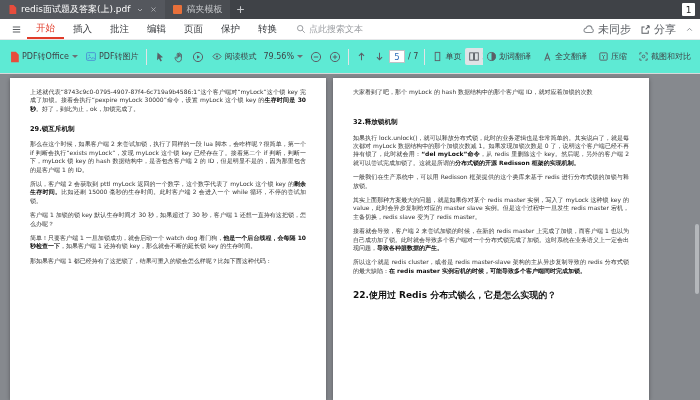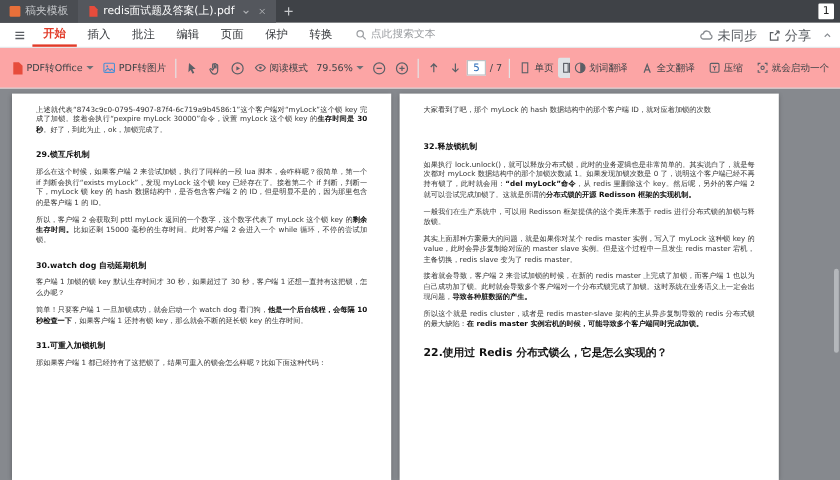--- a/index.html
+++ b/index.html
@@ -17,30 +17,30 @@
   .newtab { width:20px; display:flex; align-items:center; justify-content:center; color:#c6c8cb; }
   .tabbar-spacer { flex:1; }
   .badge { align-self:center; margin-right:5px; width:13px; height:13px; background:#fff; color:#222;
            font-size:9px; display:flex; align-items:center; justify-content:center; border-radius:1px; }
 
   
   .menubar { height:21px; background:#fff; border-bottom:1px solid #e6e7e9; display:flex; align-items:center;
              font-size:9.5px; color:#35383c; padding:0 6px; }
   .mb-btn { display:flex; align-items:center; padding:0 5px; height:100%; }
   .menu-item { padding:0 9px; height:100%; display:flex; align-items:center; cursor:default; }
-  .menu-item.active { color:#e13b29; border-bottom:2px solid #e13b29; font-weight:bold; }
+  .menu-item.active { color:#e13b29; border-bottom:2px solid #e13b29; font-weight:normal; }
   .search-box { display:flex; align-items:flex-start; gap:3px; margin-left:10px; }
   .search-box input { border:none; outline:none; font-size:9px; color:#666; width:86px;
                       font-family:"DejaVu Sans","Liberation Sans",sans-serif; }
   .search-box input::placeholder { color:#9a9da1; }
   .mb-right { margin-left:auto; display:flex; align-items:center; gap:9px; color:#5a5e63; font-size:11px; }
   .mb-right .item { display:flex; align-items:center; gap:3px; }
 
   
-  .toolbar { height:34px; background:#fca5a5; border-bottom:1px solid #d8d9db; display:flex; align-items:center;
+  .toolbar { height:34px; background:#5eead4; border-bottom:1px solid #d8d9db; display:flex; align-items:center;
              padding:0 6px; font-size:8px; color:#3f4347; white-space:nowrap; }
   .tg-left { display:flex; align-items:center; gap:1px; flex:1; min-width:0; overflow:hidden; }
   .tg-right { display:flex; align-items:flex-start; gap:5px; }
   .tbtn { display:flex; align-items:center; gap:2px; padding:3px 3px; border-radius:2px; cursor:default; }
   .tbtn.active-gray { background:#dfe3e6; }
   .caret { width:0; height:0; border-left:3px solid transparent; border-right:3px solid transparent;
            border-top:3.5px solid #6b6f75; display:inline-block; margin-left:1px; }
   .vsep { width:1px; height:16px; background:#e3e4e6; margin:0 3px; flex:0 0 auto; }
   .page-input { width:16px; height:13px; border:1px solid #bfc2c6; font-size:8.5px; text-align:center;
                 color:#2b6cb8; font-family:"DejaVu Sans","Liberation Sans",sans-serif; }
@@ -56,39 +56,39 @@
   .scrollbar { position:absolute; right:1px; top:150px; width:4px; height:70px; background:#b4b7bb; border-radius:2px; }
 
   svg { display:block; flex:0 0 auto; }
 </style>
 </head>
 <body>
 
 <div class="app">
 
   <div class="tabbar">
-    <div class="tab home">
-      <span class="ticon" style="background:#e8703a;"></span>
-      <span>稿夹模板</span>
-    </div>
     <div class="tab active">
       <svg width="9" height="11" viewBox="0 0 12 14">
           <path d="M2 1h5.5L11 4.5V13H2z" fill="#e74c3c"></path>
         </svg>
       <span>redis面试题及答案(上).pdf</span>
       <span class="tab-chev">
         <svg width="8" height="8" viewBox="0 0 12 12" fill="none" stroke="#c6c8cb" stroke-width="1.4">
             <path d="M3 4.5l3 3 3-3"></path>
           </svg>
       </span>
       <span class="tab-close">
         <svg width="7" height="7" viewBox="0 0 12 12" fill="none" stroke="#c6c8cb" stroke-width="1.4">
             <path d="M2.5 2.5l7 7M9.5 2.5l-7 7"></path>
           </svg>
       </span>
+    </div>
+    <div class="tab home">
+      <span class="ticon" style="background:#e8703a;"></span>
+      <span>稿夹模板</span>
     </div>
     <div class="newtab">
       <svg width="9" height="9" viewBox="0 0 12 12" fill="none" stroke="#c6c8cb" stroke-width="1.4">
           <path d="M6 1.5v9M1.5 6h9"></path>
         </svg>
     </div>
     <div class="tabbar-spacer"></div>
     <div class="badge">1</div>
   </div>
 
@@ -238,35 +238,33 @@
             <rect x="2" y="2" width="8" height="8" rx="1"></rect>
             <path d="M4.5 4.5L6 6l1.5-1.5M6 6v2.5"></path>
           </svg>
         <span>压缩</span>
       </div>
       <div class="tbtn">
         <svg width="11" height="11" viewBox="0 0 12 12" fill="none" stroke="#5b5f66" stroke-width="1">
             <path d="M2 4V2h2M8 2h2v2M10 8v2H8M4 10H2V8"></path>
             <circle cx="6" cy="6" r="1.5"></circle>
           </svg>
-        <span>就会启动一个</span>
+        <span>截图和对比</span>
       </div>
     </div>
   </div>
 
   <div class="canvas">
     <div class="page" id="left-page-blocks">
         <div class="blk p"><span class="seg">上述就代表“8743c9c0-0795-4907-87f4-6c719a9b4586:1”这个客户端对“myLock”这个锁 key 完成了加锁。接着会执行“pexpire myLock 30000”命令，设置 myLock 这个锁 key 的</span><span class="seg b">生存时间是 30 秒</span><span class="seg">。好了，到此为止，ok，加锁完成了。</span></div>
         <div class="blk h"><span class="seg">29.锁互斥机制</span></div>
         <div class="blk p"><span class="seg">那么在这个时候，如果客户端 2 来尝试加锁，执行了同样的一段 lua 脚本，会咋样呢？很简单，第一个 if 判断会执行“exists myLock”，发现 myLock 这个锁 key 已经存在了。接着第二个 if 判断，判断一下，myLock 锁 key 的 hash 数据结构中，是否包含客户端 2 的 ID，但是明显不是的，因为那里包含的是客户端 1 的 ID。</span></div>
         <div class="blk p"><span class="seg">所以，客户端 2 会获取到 pttl myLock 返回的一个数字，这个数字代表了 myLock 这个锁 key 的</span><span class="seg b">剩余生存时间。</span><span class="seg">比如还剩 15000 毫秒的生存时间。此时客户端 2 会进入一个 while 循环，不停的尝试加锁。</span></div>
-        <div class="blk h"><span class="seg">30.watch dog 自动延期机制</span></div>
         <div class="blk p"><span class="seg">客户端 1 加锁的锁 key 默认生存时间才 30 秒，如果超过了 30 秒，客户端 1 还想一直持有这把锁，怎么办呢？</span></div>
         <div class="blk p"><span class="seg">简单！只要客户端 1 一旦加锁成功，就会启动一个 watch dog 看门狗，</span><span class="seg b">他是一个后台线程，会每隔 10 秒检查一下</span><span class="seg">，如果客户端 1 还持有锁 key，那么就会不断的延长锁 key 的生存时间。</span></div>
-        <div class="blk h"><span class="seg">31.可重入加锁机制</span></div>
         <div class="blk p"><span class="seg">那如果客户端 1 都已经持有了这把锁了，结果可重入的锁会怎么样呢？比如下面这种代码：</span></div>
       </div>
     <div class="page" id="right-page-blocks">
         <div class="blk p"><span class="seg">大家看到了吧，那个 myLock 的 hash 数据结构中的那个客户端 ID，就对应着加锁的次数</span></div>
         <div class="blk h" style="margin-top: 22px;"><span class="seg">32.释放锁机制</span></div>
         <div class="blk p"><span class="seg">如果执行 lock.unlock()，就可以释放分布式锁，此时的业务逻辑也是非常简单的。其实说白了，就是每次都对 myLock 数据结构中的那个加锁次数减 1。如果发现加锁次数是 0 了，说明这个客户端已经不再持有锁了，此时就会用：</span><span class="seg b">“del myLock”命令</span><span class="seg">，从 redis 里删除这个 key。然后呢，另外的客户端 2 就可以尝试完成加锁了。这就是所谓的</span><span class="seg b">分布式锁的开源 Redisson 框架的实现机制。</span></div>
         <div class="blk p"><span class="seg">一般我们在生产系统中，可以用 Redisson 框架提供的这个类库来基于 redis 进行分布式锁的加锁与释放锁。</span></div>
         <div class="blk p"><span class="seg">其实上面那种方案最大的问题，就是如果你对某个 redis master 实例，写入了 myLock 这种锁 key 的 value，此时会异步复制给对应的 master slave 实例。但是这个过程中一旦发生 redis master 宕机，主备切换，redis slave 变为了 redis master。</span></div>
         <div class="blk p"><span class="seg">接着就会导致，客户端 2 来尝试加锁的时候，在新的 redis master 上完成了加锁，而客户端 1 也以为自己成功加了锁。此时就会导致多个客户端对一个分布式锁完成了加锁。这时系统在业务语义上一定会出现问题，</span><span class="seg b">导致各种脏数据的产生。</span></div>
         <div class="blk p"><span class="seg">所以这个就是 redis cluster，或者是 redis master-slave 架构的主从异步复制导致的 redis 分布式锁的最大缺陷：</span><span class="seg b">在 redis master 实例宕机的时候，可能导致多个客户端同时完成加锁。</span></div>

